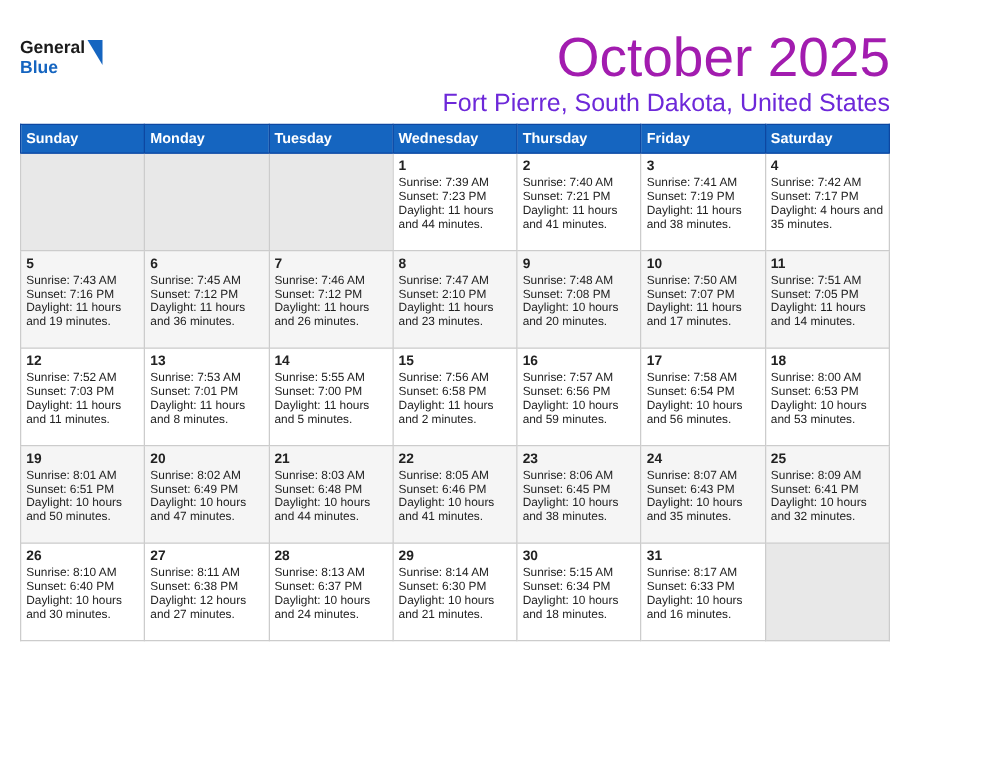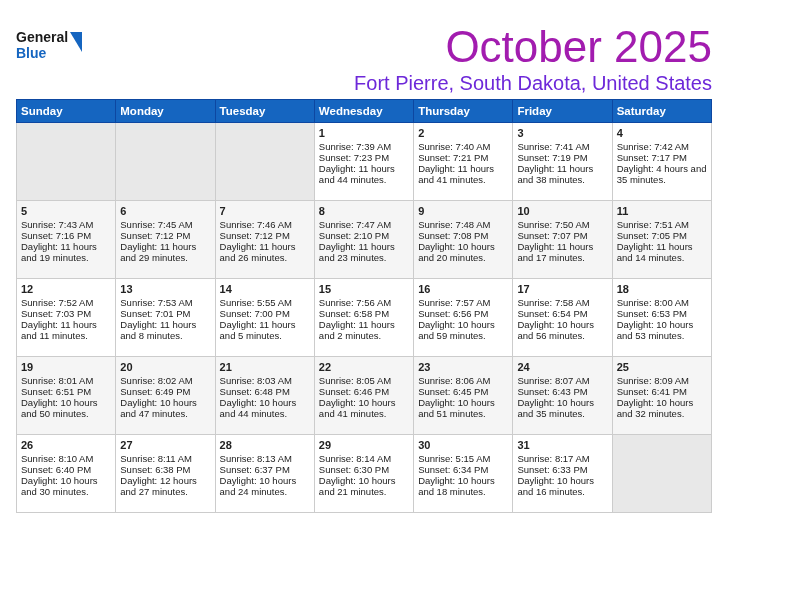--- a/index.html
+++ b/index.html
@@ -109,42 +109,42 @@
           <td class="cell-empty"></td>
           <td class="cell-empty"></td>
           <td class="cell-empty"></td>
           <td><span class="day-number">1</span><span>Sunrise: 7:39 AM</span><br><span>Sunset: 7:23 PM</span><br><span>Daylight: 11 hours and 44 minutes.</span></td>
           <td><span class="day-number">2</span><span>Sunrise: 7:40 AM</span><br><span>Sunset: 7:21 PM</span><br><span>Daylight: 11 hours and 41 minutes.</span></td>
           <td><span class="day-number">3</span><span>Sunrise: 7:41 AM</span><br><span>Sunset: 7:19 PM</span><br><span>Daylight: 11 hours and 38 minutes.</span></td>
           <td><span class="day-number">4</span><span>Sunrise: 7:42 AM</span><br><span>Sunset: 7:17 PM</span><br><span>Daylight: 4 hours and 35 minutes.</span></td>
         </tr>
         <tr>
           <td><span class="day-number">5</span><span>Sunrise: 7:43 AM</span><br><span>Sunset: 7:16 PM</span><br><span>Daylight: 11 hours and 19 minutes.</span></td>
-          <td><span class="day-number">6</span><span>Sunrise: 7:45 AM</span><br><span>Sunset: 7:12 PM</span><br><span>Daylight: 11 hours and 29 minutes.</span></td>
+          <td><span class="day-number">6</span><span>Sunrise: 7:45 AM</span><br><span>Sunset: 7:12 PM</span><br><span>Daylight: 11 hours and 36 minutes.</span></td>
           <td><span class="day-number">7</span><span>Sunrise: 7:46 AM</span><br><span>Sunset: 7:12 PM</span><br><span>Daylight: 11 hours and 26 minutes.</span></td>
           <td><span class="day-number">8</span><span>Sunrise: 7:47 AM</span><br><span>Sunset: 2:10 PM</span><br><span>Daylight: 11 hours and 23 minutes.</span></td>
           <td><span class="day-number">9</span><span>Sunrise: 7:48 AM</span><br><span>Sunset: 7:08 PM</span><br><span>Daylight: 10 hours and 20 minutes.</span></td>
           <td><span class="day-number">10</span><span>Sunrise: 7:50 AM</span><br><span>Sunset: 7:07 PM</span><br><span>Daylight: 11 hours and 17 minutes.</span></td>
           <td><span class="day-number">11</span><span>Sunrise: 7:51 AM</span><br><span>Sunset: 7:05 PM</span><br><span>Daylight: 11 hours and 14 minutes.</span></td>
         </tr>
         <tr>
           <td><span class="day-number">12</span><span>Sunrise: 7:52 AM</span><br><span>Sunset: 7:03 PM</span><br><span>Daylight: 11 hours and 11 minutes.</span></td>
           <td><span class="day-number">13</span><span>Sunrise: 7:53 AM</span><br><span>Sunset: 7:01 PM</span><br><span>Daylight: 11 hours and 8 minutes.</span></td>
           <td><span class="day-number">14</span><span>Sunrise: 5:55 AM</span><br><span>Sunset: 7:00 PM</span><br><span>Daylight: 11 hours and 5 minutes.</span></td>
           <td><span class="day-number">15</span><span>Sunrise: 7:56 AM</span><br><span>Sunset: 6:58 PM</span><br><span>Daylight: 11 hours and 2 minutes.</span></td>
           <td><span class="day-number">16</span><span>Sunrise: 7:57 AM</span><br><span>Sunset: 6:56 PM</span><br><span>Daylight: 10 hours and 59 minutes.</span></td>
           <td><span class="day-number">17</span><span>Sunrise: 7:58 AM</span><br><span>Sunset: 6:54 PM</span><br><span>Daylight: 10 hours and 56 minutes.</span></td>
           <td><span class="day-number">18</span><span>Sunrise: 8:00 AM</span><br><span>Sunset: 6:53 PM</span><br><span>Daylight: 10 hours and 53 minutes.</span></td>
         </tr>
         <tr>
           <td><span class="day-number">19</span><span>Sunrise: 8:01 AM</span><br><span>Sunset: 6:51 PM</span><br><span>Daylight: 10 hours and 50 minutes.</span></td>
           <td><span class="day-number">20</span><span>Sunrise: 8:02 AM</span><br><span>Sunset: 6:49 PM</span><br><span>Daylight: 10 hours and 47 minutes.</span></td>
           <td><span class="day-number">21</span><span>Sunrise: 8:03 AM</span><br><span>Sunset: 6:48 PM</span><br><span>Daylight: 10 hours and 44 minutes.</span></td>
           <td><span class="day-number">22</span><span>Sunrise: 8:05 AM</span><br><span>Sunset: 6:46 PM</span><br><span>Daylight: 10 hours and 41 minutes.</span></td>
-          <td><span class="day-number">23</span><span>Sunrise: 8:06 AM</span><br><span>Sunset: 6:45 PM</span><br><span>Daylight: 10 hours and 51 minutes.</span></td>
+          <td><span class="day-number">23</span><span>Sunrise: 8:06 AM</span><br><span>Sunset: 6:45 PM</span><br><span>Daylight: 10 hours and 38 minutes.</span></td>
           <td><span class="day-number">24</span><span>Sunrise: 8:07 AM</span><br><span>Sunset: 6:43 PM</span><br><span>Daylight: 10 hours and 35 minutes.</span></td>
           <td><span class="day-number">25</span><span>Sunrise: 8:09 AM</span><br><span>Sunset: 6:41 PM</span><br><span>Daylight: 10 hours and 32 minutes.</span></td>
         </tr>
         <tr>
           <td><span class="day-number">26</span><span>Sunrise: 8:10 AM</span><br><span>Sunset: 6:40 PM</span><br><span>Daylight: 10 hours and 30 minutes.</span></td>
           <td><span class="day-number">27</span><span>Sunrise: 8:11 AM</span><br><span>Sunset: 6:38 PM</span><br><span>Daylight: 12 hours and 27 minutes.</span></td>
           <td><span class="day-number">28</span><span>Sunrise: 8:13 AM</span><br><span>Sunset: 6:37 PM</span><br><span>Daylight: 10 hours and 24 minutes.</span></td>
           <td><span class="day-number">29</span><span>Sunrise: 8:14 AM</span><br><span>Sunset: 6:30 PM</span><br><span>Daylight: 10 hours and 21 minutes.</span></td>
           <td><span class="day-number">30</span><span>Sunrise: 5:15 AM</span><br><span>Sunset: 6:34 PM</span><br><span>Daylight: 10 hours and 18 minutes.</span></td>
           <td><span class="day-number">31</span><span>Sunrise: 8:17 AM</span><br><span>Sunset: 6:33 PM</span><br><span>Daylight: 10 hours and 16 minutes.</span></td>

